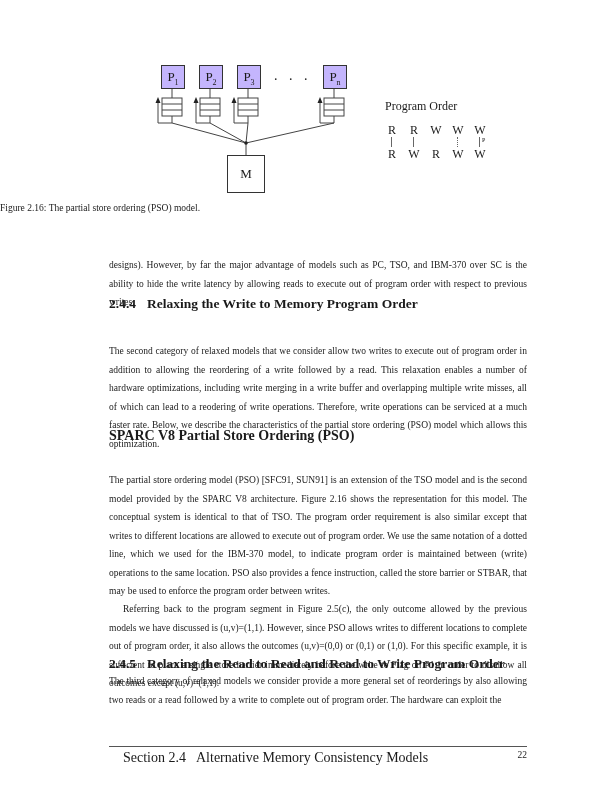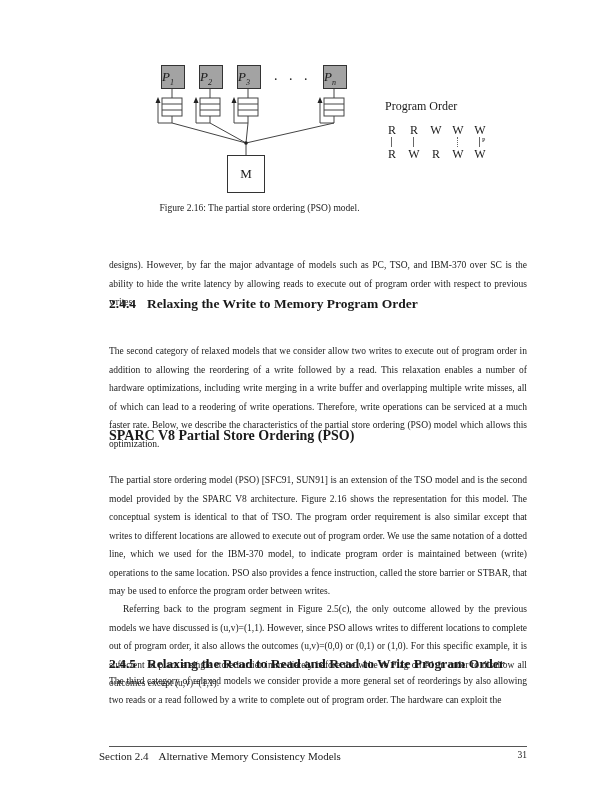--- a/index.html
+++ b/index.html
@@ -4,46 +4,46 @@
 <style>
   html, body { margin: 0; padding: 0; background: #ffffff; }
   body {
     width: 612px; height: 791px; position: relative; overflow: hidden;
     font-family: "Liberation Serif", "DejaVu Serif", serif; color: #1a1a1a;
   }
   .abs { position: absolute; }
   .figure { left: 140px; top: 55px; width: 380px; height: 150px; }
   .proc-box {
     position: absolute; width: 22px; height: 22px; border: 1px solid #333;
-    background: #a3a3a3; font-size: 13px; line-height: 22px; font-style: italic;
+    background: #c4b5fd; font-size: 13px; text-align: center; line-height: 22px;
   }
   .proc-box sub { font-size: 8px; }
   .dots { position: absolute; font-size: 14px; letter-spacing: 4px; }
   .mem-box {
     position: absolute; width: 36px; height: 36px; border: 1px solid #333;
     font-size: 13px; text-align: center; line-height: 36px; background: #fff;
   }
   .po-title { position: absolute; font-size: 12px; }
   .po-grid { position: absolute; font-size: 12px; }
   .po-col { position: absolute; width: 14px; text-align: center; }
   .po-top { position: absolute; top: 0; left: 0; width: 14px; text-align: center; }
   .po-bot { position: absolute; top: 24px; left: 0; width: 14px; text-align: center; }
   .po-link { position: absolute; top: 14px; left: 6px; width: 0; height: 10px; border-left: 1px solid #666; }
   .po-link.dotted { border-left: 1px dotted #666; }
   .po-p { position: absolute; top: 14px; left: 9px; font-size: 6px; }
-  .caption { left: 0; width: 519px; top: 203px; text-align: center; font-size: 9.5px; }
+  .caption { left: 0; width: 519px; top: 203px; font-size: 9.5px; }
   .para {
     left: 109px; width: 418px; font-size: 9.5px; line-height: 18.5px; text-align: justify; margin-top: 24px;
   }
   .para.indent { text-indent: 14px; }
   .h2 { left: 109px; font-size: 13.5px; font-weight: bold; }
   .h2 .num { display: inline-block; width: 38px; }
   .h3 { left: 109px; font-size: 14px; font-weight: bold; }
   .footer-rule { left: 109px; width: 418px; top: 746px; height: 0; border-top: 1px solid #555; }
-  .footer-left { left: 99px; top: 750px; font-size: 11px; }
+  .footer-left { left: 123px; top: 750px; font-size: 14px; }
   .footer-left .sec { display: inline-block; margin-right: 10px; }
   .footer-right { left: 480px; width: 47px; top: 750px; font-size: 9.5px; text-align: right; }
 </style>
 </head>
 <body>
 
 <div class="abs figure">
   <svg class="abs" style="left:0;top:0" width="380" height="150">
 
     <g stroke="#444" stroke-width="1" fill="none">
@@ -140,13 +140,13 @@
 
 <div class="abs h2" style="top:656px">
   <span class="num">2.4.5</span><span>Relaxing the Read to Read and Read to Write Program Order</span>
 </div>
 <div class="abs para" style="top:648px">The third category of relaxed models we consider provide a more general set of reorderings by also allowing two reads or a read followed by a write to complete out of program order. The hardware can exploit the</div>
 
 <div class="abs footer-rule"></div>
 <div class="abs footer-left">
   <span class="sec">Section 2.4</span><span>Alternative Memory Consistency Models</span>
 </div>
-<div class="abs footer-right">31</div>
+<div class="abs footer-right">22</div>
 
 </body></html>

